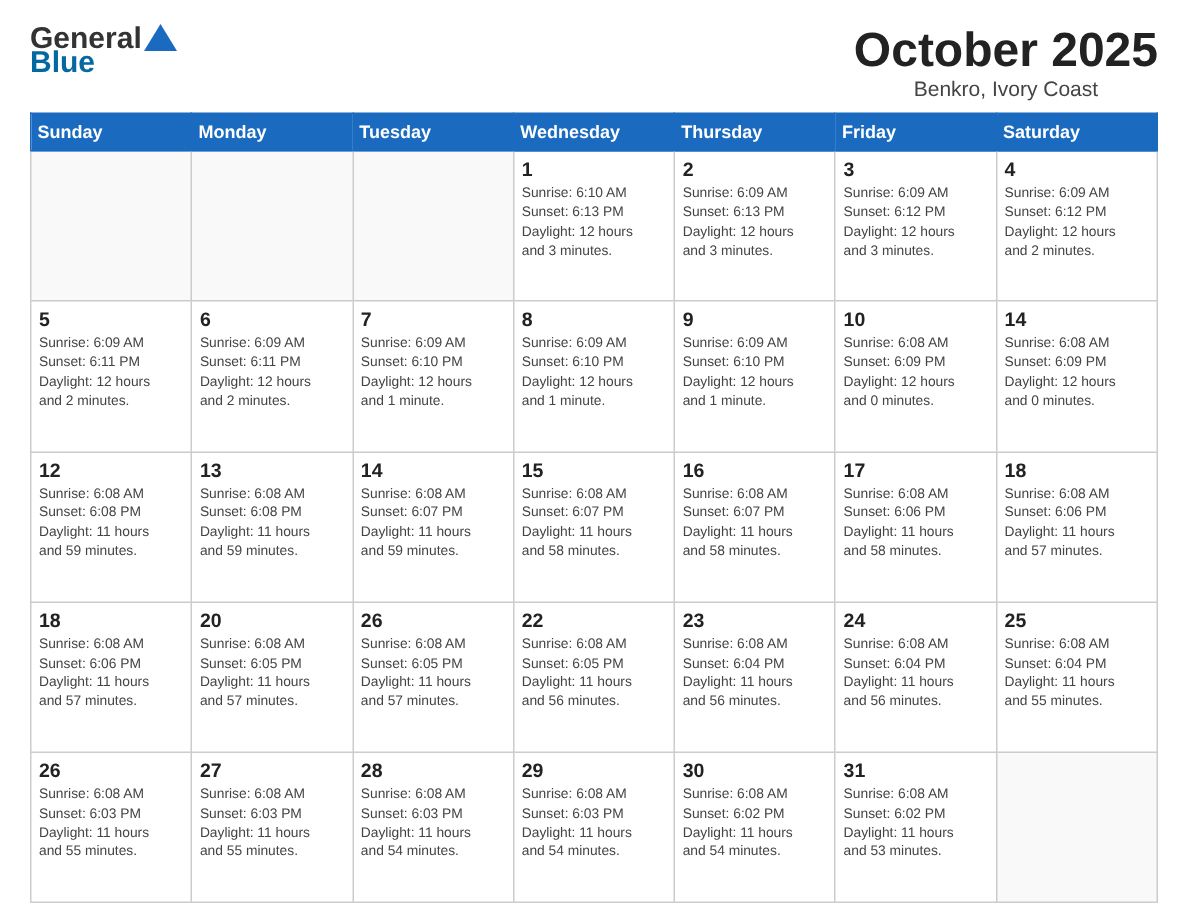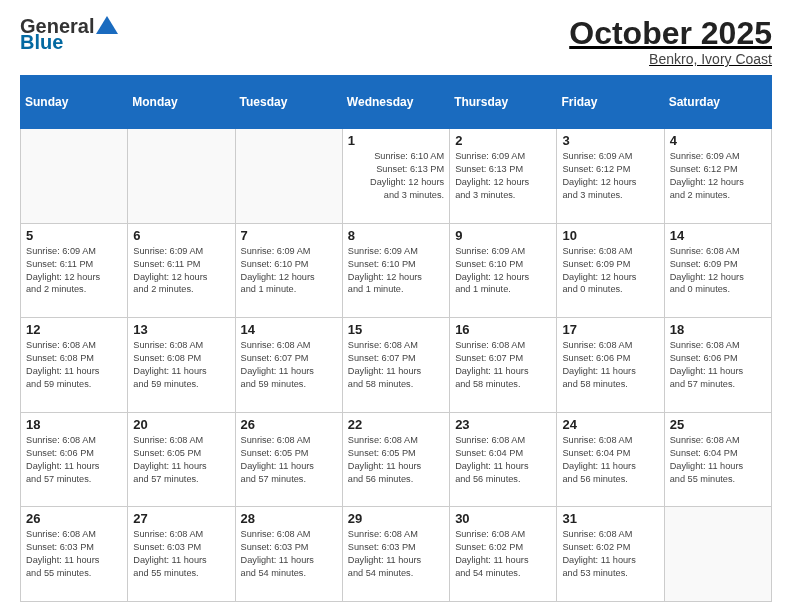--- a/index.html
+++ b/index.html
@@ -26,22 +26,21 @@
     .logo {
       display: flex;
       align-items: center;
     }
     .logo-text {
       display: flex;
       flex-direction: column;
       line-height: 1;
     }
     .title-block {
-      text-align: right;
-      text-decoration: underline;
+      text-align: center;
     }
     .month-title {
       font-size: 32px;
       font-weight: bold;
       color: #222;
       line-height: 1.1;
     }
     .location {
       font-size: 14px;
       color: #444;
@@ -51,21 +50,21 @@
       border: 1px solid #ccc;
       border-collapse: collapse;
       width: 100%;
       table-layout: fixed;
     }
     .calendar thead tr th {
       background: #1a6bbf;
       color: #fff;
       font-size: 12px;
       font-weight: bold;
-      padding: 19px 4px;
+      padding: 5px 4px;
       border: 1px solid #1a6bbf;
       text-align: left;
     }
     .calendar tbody tr td {
       border: 1px solid #ccc;
       vertical-align: top;
       padding: 4px 5px;
       font-size: 9.5px;
       color: #333;
       height: 88px;
@@ -120,21 +119,21 @@
         <th>Saturday</th>
       </tr>
     </thead>
     <tbody id="calendar-body">
     <tr>
           <td class="empty"></td>
           <td class="empty"></td>
           <td class="empty"></td>
           <td>
             <span class="day-num">1</span>
-            <div class="day-info" style="white-space: pre-line; text-align: right;">Sunrise: 6:10 AM
+            <div class="day-info" style="white-space: pre-line;">Sunrise: 6:10 AM
 Sunset: 6:13 PM
 Daylight: 12 hours
 and 3 minutes.</div>
           </td>
           <td>
             <span class="day-num">2</span>
             <div class="day-info" style="white-space: pre-line;">Sunrise: 6:09 AM
 Sunset: 6:13 PM
 Daylight: 12 hours
 and 3 minutes.</div>

